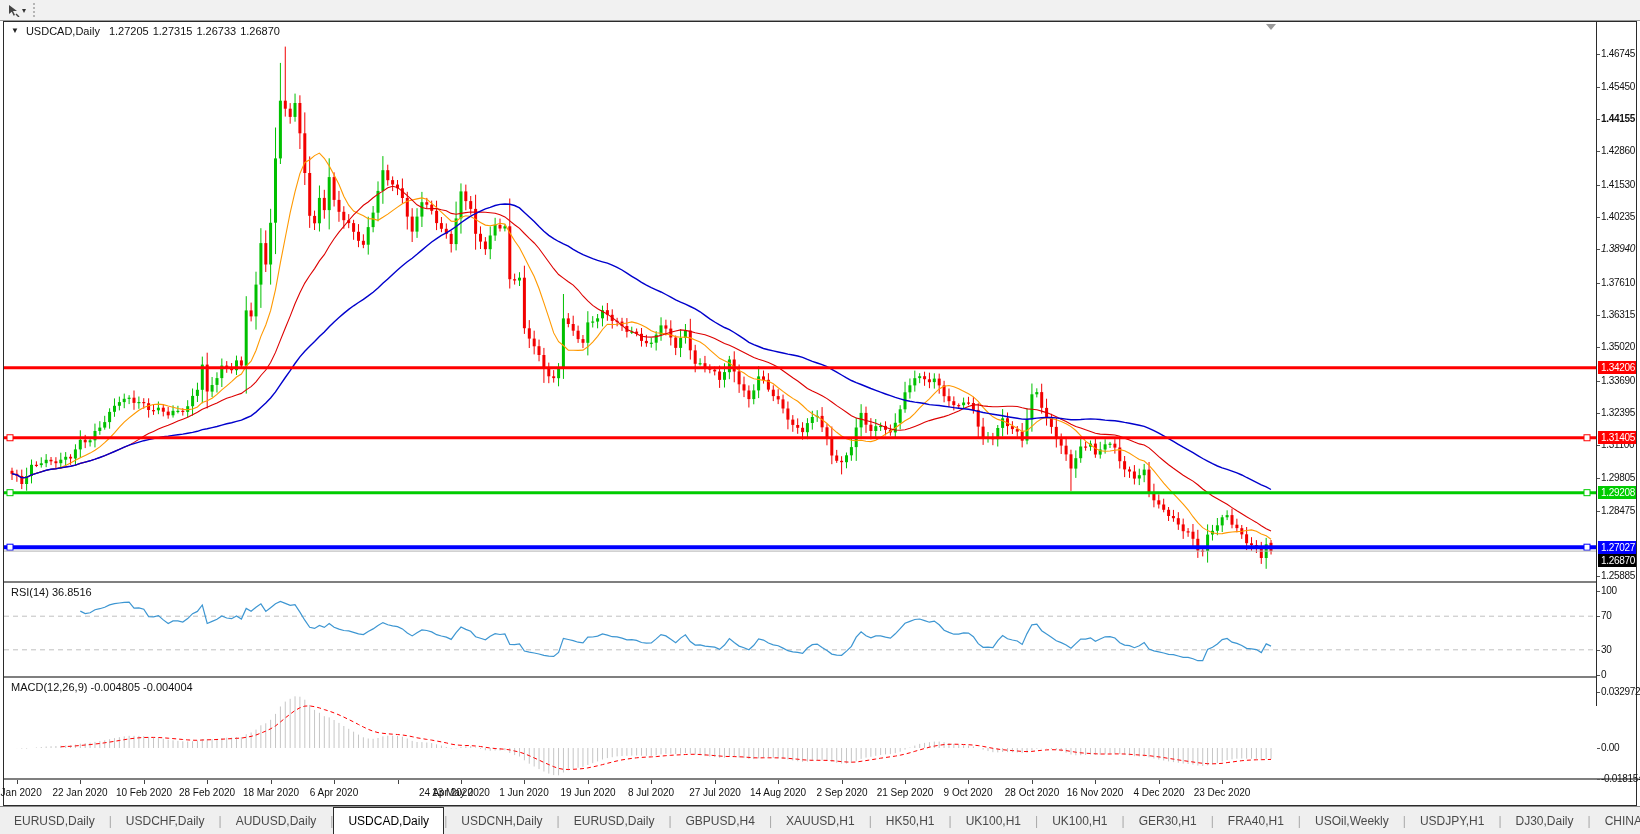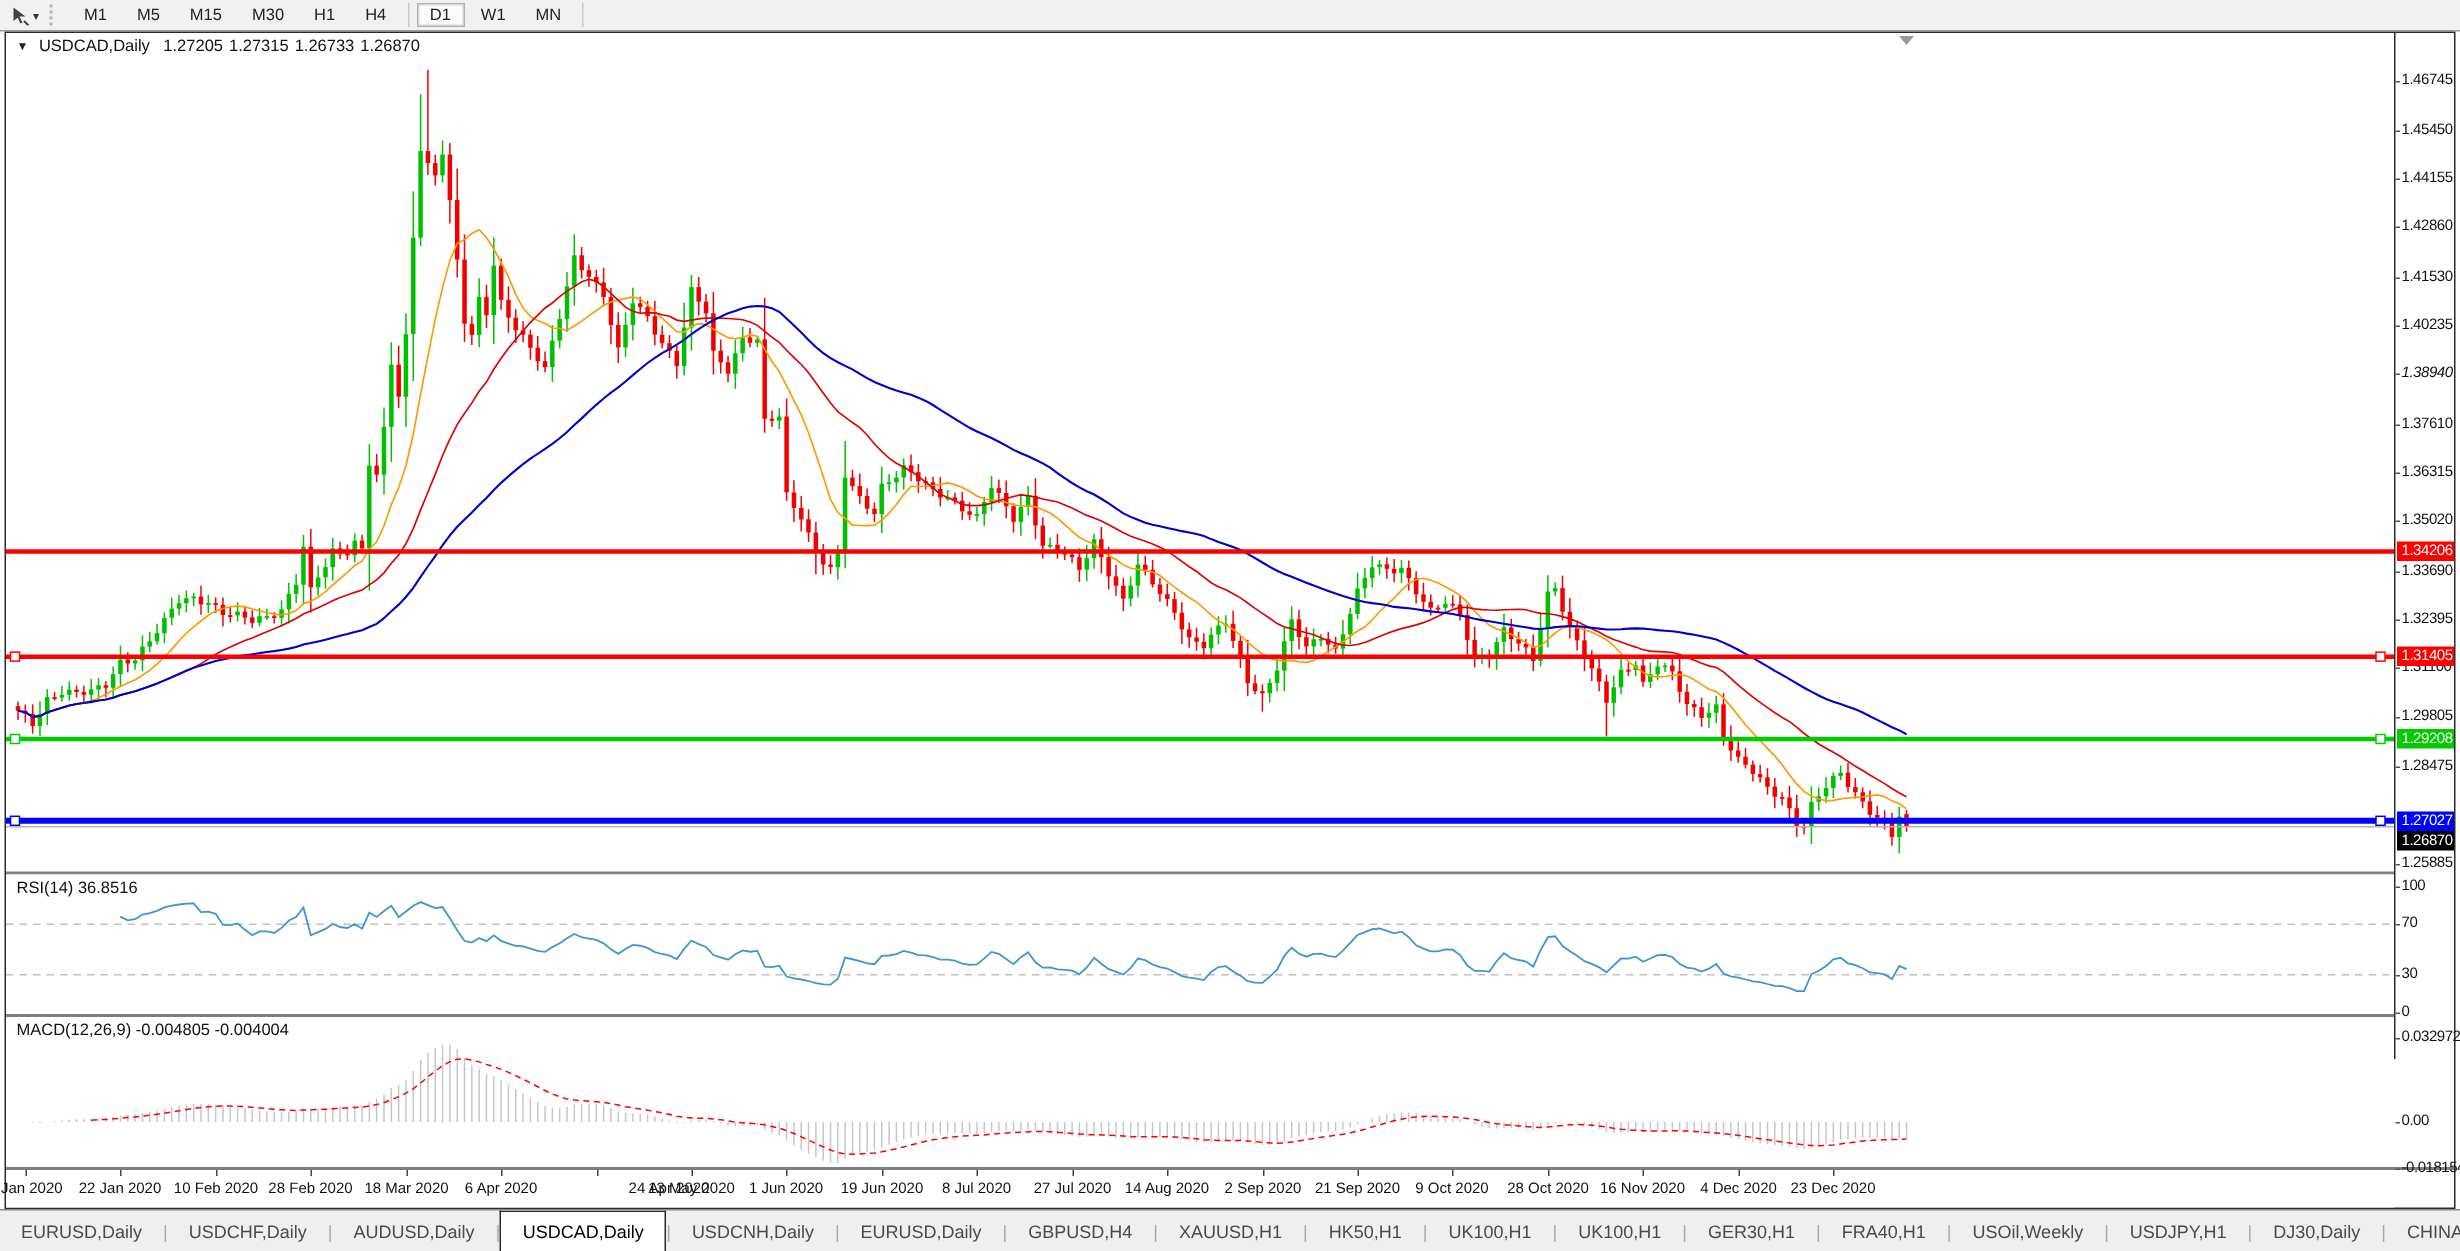--- a/index.html
+++ b/index.html
@@ -59,33 +59,20 @@
   <div class="tool-group">
     <div class="tool-btn">
       <svg width="13" height="13" viewBox="0 0 13 13">
         <path d="M2 1 L10 7 L6 7 L8 11 L6.6 11.7 L4.8 7.8 L2 10 Z" fill="#444"></path>
         <path d="M9 10 L12 13" stroke="#444" stroke-width="1.4"></path>
       </svg>
       <span class="tb-caret">▾</span>
     </div>
     <div class="tb-handle"></div>
   </div>
-  <div id="tf-buttons" style="display:flex;align-items:center;height:100%;">
-      <div class="tf-btn">M1</div>
-      <div class="tf-btn">M5</div>
-      <div class="tf-btn">M15</div>
-      <div class="tf-btn">M30</div>
-      <div class="tf-btn">H1</div>
-      <div class="tf-btn">H4</div>
-      <div class="tb-sep"></div>
-      <div class="tf-btn active">D1</div>
-      <div class="tf-btn">W1</div>
-      <div class="tf-btn">MN</div>
-      <div class="tb-sep"></div>
-    </div>
 </div>
 
 <div class="chart-window">
   <div class="panel" id="main-panel" style="top:0;height:559px;">
     <div class="pane-label chart-title">
       <span class="collapse">▼</span>
       <span class="sym">USDCAD,Daily</span>
       <span>1.27205</span>
       <span>1.27315</span>
       <span>1.26733</span>
@@ -959,21 +946,21 @@
       <div class="date-label" style="left: 1155px;">4 Dec 2020</div>
       <div class="date-tick" style="left: 1218px;"></div>
       <div class="date-label" style="left: 1218px;">23 Dec 2020</div>
     </div>
   <div class="scale-col" id="scale-col">
       <div class="scale-tick" style="top: 32.25px;"></div>
       <div class="scale-label" style="top: 26.25px;">1.46745</div>
       <div class="scale-tick" style="top: 64.625px;"></div>
       <div class="scale-label" style="top: 58.625px;">1.45450</div>
       <div class="scale-tick" style="top: 97px;"></div>
-      <div class="scale-label" style="top: 91px;">1.44155</div>
+      <div class="scale-label" style="top: 91px; font-weight: bold;">1.44155</div>
       <div class="scale-tick" style="top: 129.375px;"></div>
       <div class="scale-label" style="top: 123.375px;">1.42860</div>
       <div class="scale-tick" style="top: 162.625px;"></div>
       <div class="scale-label" style="top: 156.625px;">1.41530</div>
       <div class="scale-tick" style="top: 195px;"></div>
       <div class="scale-label" style="top: 189px;">1.40235</div>
       <div class="scale-tick" style="top: 227.375px;"></div>
       <div class="scale-label" style="top: 221.375px; font-style: italic;">1.38940</div>
       <div class="scale-tick" style="top: 260.625px;"></div>
       <div class="scale-label" style="top: 254.625px;">1.37610</div>

